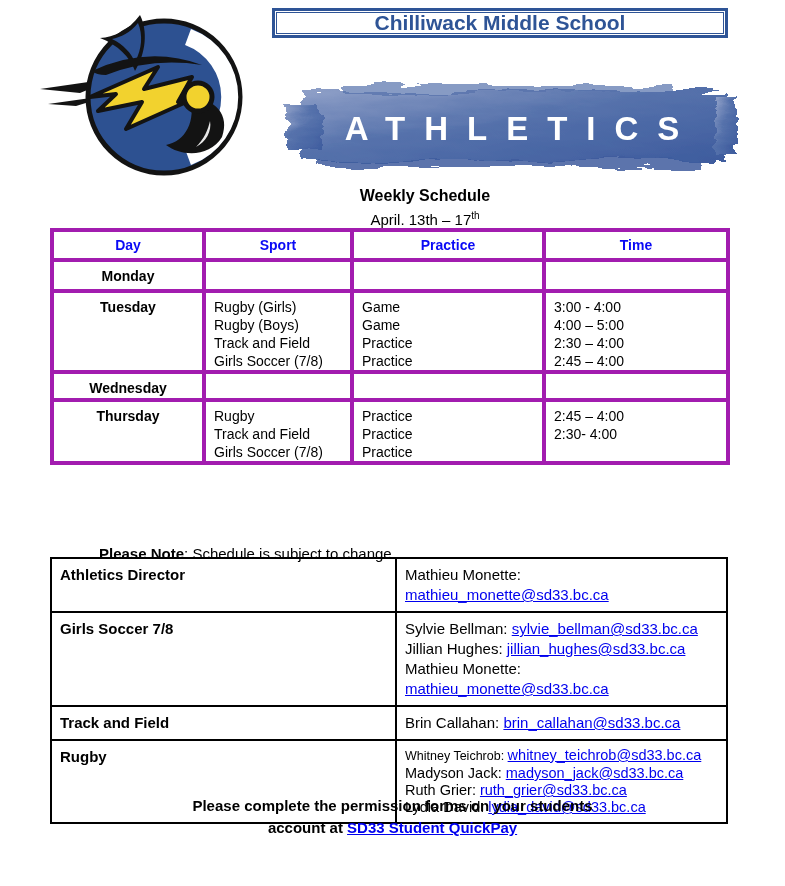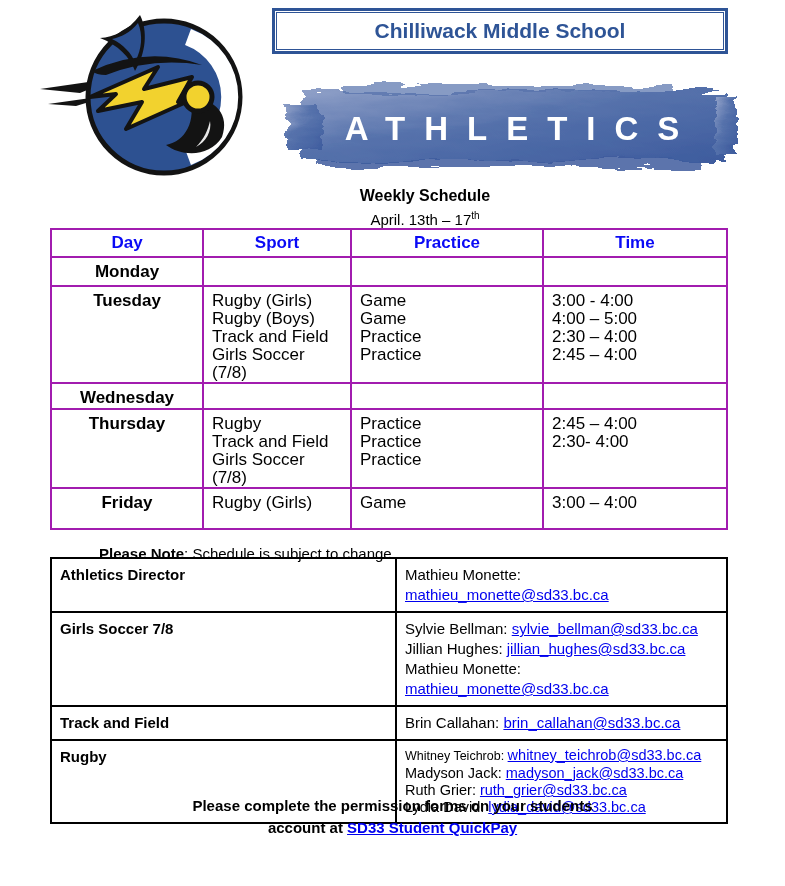--- a/index.html
+++ b/index.html
@@ -3,41 +3,41 @@
 <meta charset="utf-8">
 <style>
   html,body{margin:0;padding:0;background:#fff;}
   body{width:785px;height:886px;position:relative;overflow:hidden;
        font-family:"Liberation Sans",sans-serif;color:#000;
        -webkit-font-smoothing:antialiased;}
   .abs{position:absolute;}
 
   
   .logo{left:40px;top:5px;width:210px;height:178px;}
-  .title-box{left:272px;top:8px;width:456px;height:46px;box-sizing:border-box;
+  .title-box{left:272px;top:8px;width:456px;height:30px;box-sizing:border-box;
              border:3px solid var(--title-blue);display:flex;align-items:center;justify-content:center;}
   .title-box::after{content:"";position:absolute;inset:1px;border:1px solid var(--title-blue);pointer-events:none;}
   .school-name{color:var(--title-blue);font-weight:bold;font-size:21px;}
 
   .banner{left:283px;top:76px;width:458px;height:104px;}
   .banner svg{position:absolute;inset:0;}
   .banner-text{position:absolute;inset:0;display:flex;align-items:center;justify-content:center;
                color:#fff;font-weight:bold;font-size:33px;letter-spacing:19px;text-indent:19px;
                padding-top:2px;}
 
   
   .heading{left:65px;top:186px;width:720px;text-align:center;line-height:20px;}
   .ws-title{font-weight:bold;font-size:16px;}
   .ws-date{font-size:15px;}
   .ws-date sup{font-size:10px;}
 
   
   table{border-collapse:collapse;}
   .schedule{left:50px;top:228px;width:676px;table-layout:fixed;}
-  .schedule th,.schedule td{border:2px solid #a21caf;font-size:17px;}
+  .schedule th,.schedule td{border:4px solid #a21caf;font-size:14px;}
   .schedule th{height:26px;font-weight:bold;color:var(--header-blue);text-align:center;padding:0;}
   .schedule td{vertical-align:top;padding:5px 8px 0;line-height:18px;margin-top:8px;}
   .schedule td.day{font-weight:bold;text-align:center;}
   .schedule tbody tr:nth-child(1) td{height:22px;}
   .schedule tbody tr:nth-child(2) td{height:70px;}
   .schedule tbody tr:nth-child(3) td{height:19px;}
   .schedule tbody tr:nth-child(4) td{height:51px;}
   .schedule tbody tr:nth-child(5) td{height:34px;}
 
   
@@ -171,32 +171,20 @@
           <td>
             <div>Practice</div>
             <div>Practice</div>
             <div>Practice</div>
           </td>
           <td>
             <div>2:45 – 4:00</div>
             <div>2:30- 4:00</div>
           </td>
         </tr>
-        <tr>
-          <td class="day">Friday</td>
-          <td>
-            <div>Rugby (Girls)</div>
-          </td>
-          <td>
-            <div>Game</div>
-          </td>
-          <td>
-            <div>3:00 – 4:00</div>
-          </td>
-        </tr>
       </tbody>
   </table>
 
   <p class="abs note"><b>Please Note</b><span>: Schedule is subject to change</span></p>
 
   <table class="abs contacts">
     <colgroup>
         <col style="width:345px">
         <col style="width:331px">
       </colgroup>

